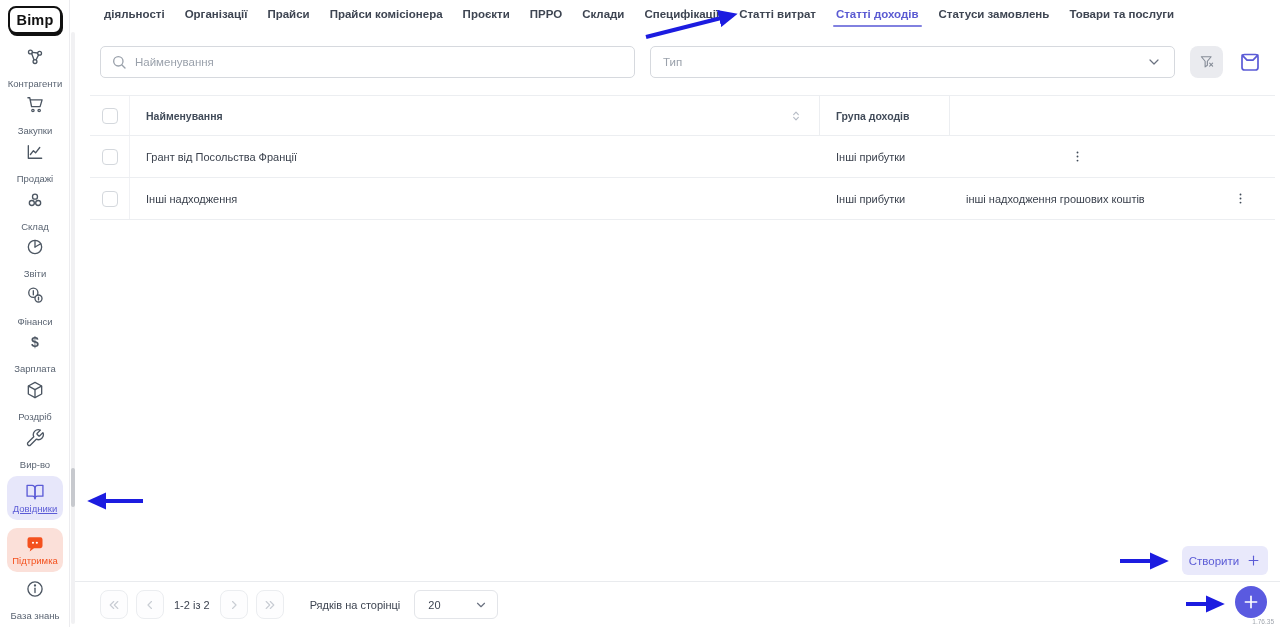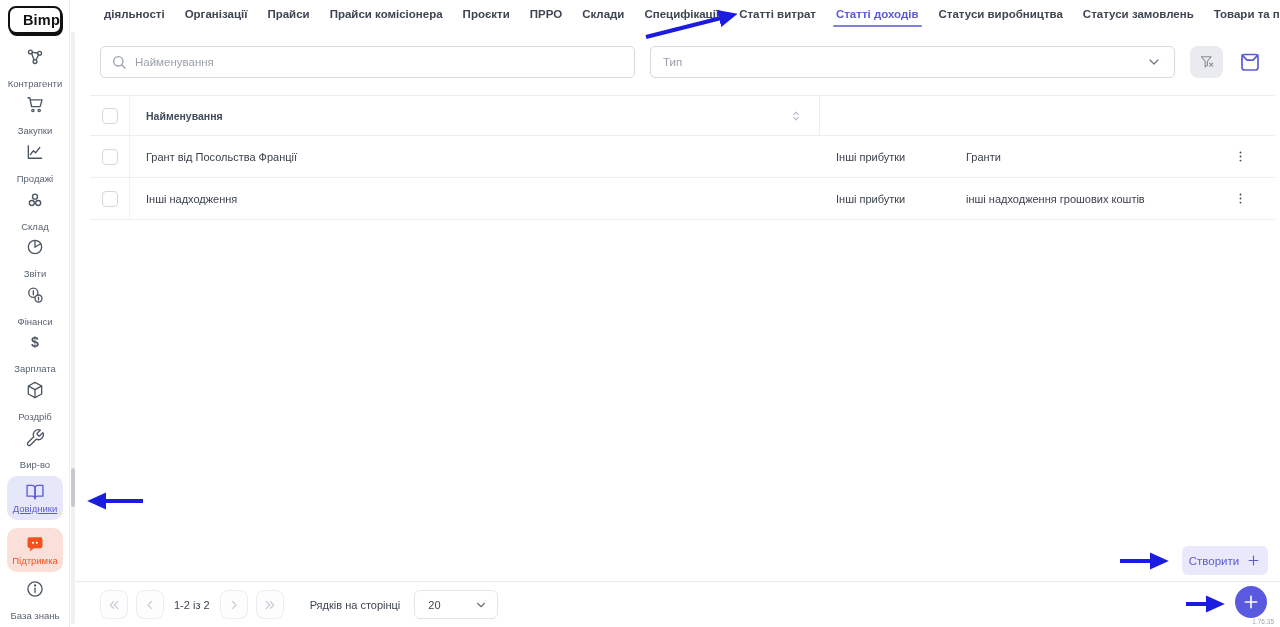--- a/index.html
+++ b/index.html
@@ -14,21 +14,21 @@
   .topnav-item { height:28px; line-height:28px; font-size:11.5px; font-weight:600; color:#3e4552;
                  white-space:nowrap; cursor:pointer; position:relative; }
   .topnav-item.active { color:#5a5ad2; }
   .topnav-item.active::after { content:''; position:absolute; left:-3px; right:-3px; bottom:1px; height:2px;
                  background:#8181e0; border-radius:1px; }
 
   
   .sidebar { position:absolute; left:0; top:0; width:70px; height:627px; background:#fff;
              border-right:1px solid #ececef; z-index:5; }
   .logo { margin:6px 0 0 8px; width:54px; height:28px; border:2px solid #111; border-radius:8px;
-          box-shadow:1px 2px 0 #111; background:#fff; display:flex; align-items:center; justify-content:flex-end;
+          box-shadow:1px 2px 0 #111; background:#fff; display:flex; align-items:center; justify-content:center;
           font-size:14.5px; font-weight:800; color:#111; letter-spacing:.2px; }
   .sb-nav { position:absolute; top:44px; left:0; width:70px; display:flex; flex-direction:column; }
   .sb-item { height:47.6px; display:flex; flex-direction:column; align-items:center; justify-content:center;
              gap:12px; color:#4c5662; cursor:pointer; }
   .sb-item .sb-lbl { font-size:9.5px; color:#5a6472; line-height:10px; }
   .sb-item.tall { height:52px; }
   .sb-pill { width:56px; height:44px; border-radius:10px; display:flex; flex-direction:column;
              align-items:center; justify-content:center; gap:2px; }
   .sb-pill.purple { background:#e7e7fa; color:#5b5bd6; }
   .sb-pill.purple .sb-lbl { color:#5b5bd6; text-decoration:underline; }
@@ -102,21 +102,20 @@
     <span class="topnav-item">діяльності</span>
     <span class="topnav-item">Організації</span>
     <span class="topnav-item">Прайси</span>
     <span class="topnav-item">Прайси комісіонера</span>
     <span class="topnav-item">Проєкти</span>
     <span class="topnav-item">ПРРО</span>
     <span class="topnav-item">Склади</span>
     <span class="topnav-item">Специфікації</span>
     <span class="topnav-item">Статті витрат</span>
     <span class="topnav-item active">Статті доходів</span>
-    <span class="topnav-item">Статуси виробництва</span>
     <span class="topnav-item">Статуси замовлень</span>
     <span class="topnav-item">Товари та послуги</span>
 
   </header>
 
   <aside class="sidebar">
     <div class="logo">
         <span>Bimp</span>
       </div>
     <nav class="sb-nav">
@@ -273,35 +272,35 @@
       </div>
       <div class="cell sep">
         <span>Найменування</span>
         <span class="sort-ic">
           <svg class="ic" width="14" height="18" viewBox="0 0 24 24" style="stroke-width:2">
             <polyline points="8 9.5 12 5.5 16 9.5"></polyline>
               <polyline points="8 14.5 12 18.5 16 14.5"></polyline>
           </svg>
         </span>
       </div>
+      <div class="cell sep">
+        <span>Група доходів</span>
+      </div>
       <div class="cell actions"></div>
     </div>
 
     <div class="t-row body">
       <div class="cell cb">
         <input type="checkbox" class="chk" style="">
       </div>
       <div class="cell">
           <span>Грант від Посольства Франції</span>
         </div>
       <div class="cell">
           <span>Інші прибутки</span>
-        </div>
-      <div class="cell">
-          <span>Гранти</span>
         </div>
       <div class="cell actions">
         <button class="kebab-btn">
           <svg width="15" height="15" viewBox="0 0 24 24">
             <circle cx="12" cy="5.5" r="1.5" fill="currentColor"></circle>
               <circle cx="12" cy="12" r="1.5" fill="currentColor"></circle>
               <circle cx="12" cy="18.5" r="1.5" fill="currentColor"></circle>
           </svg>
         </button>
       </div>

